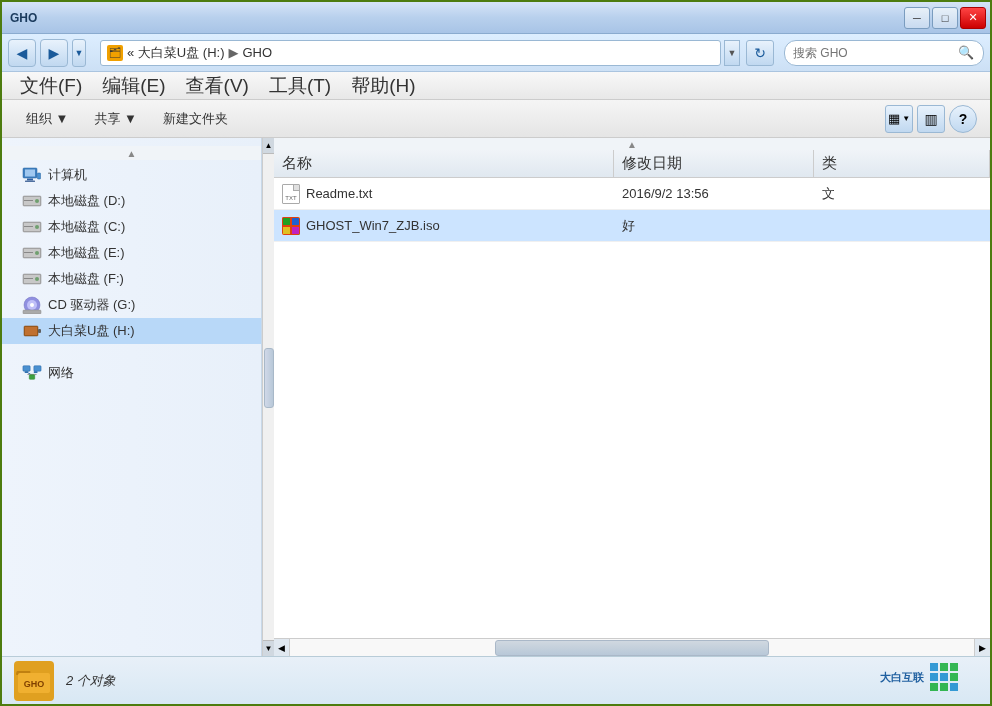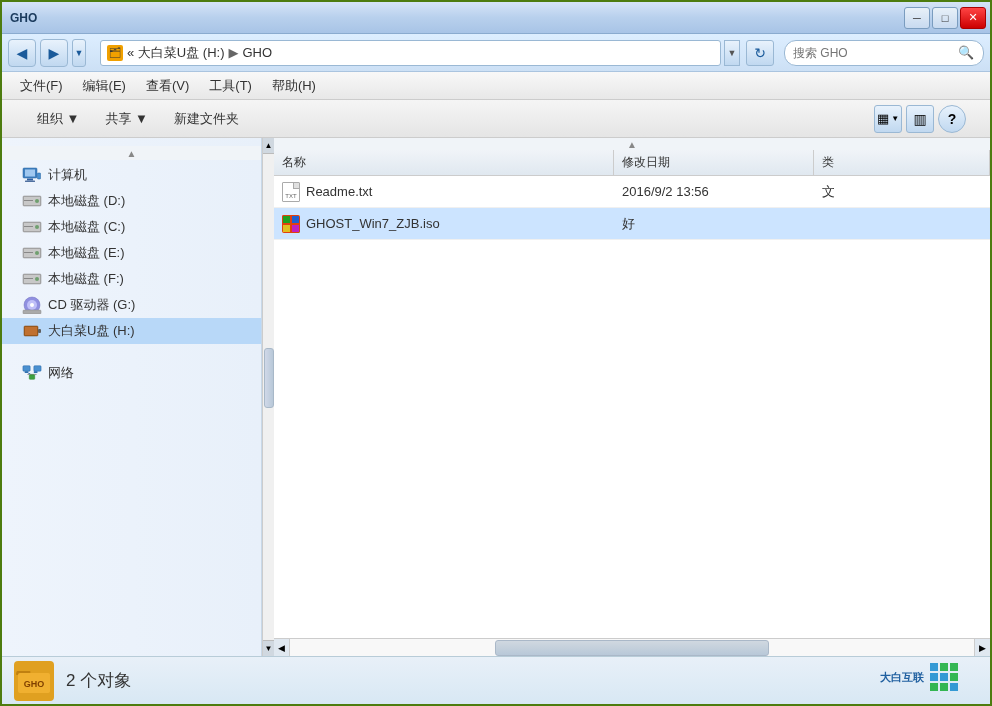--- a/index.html
+++ b/index.html
@@ -175,32 +175,32 @@
       height: 28px;
       display: flex;
       align-items: center;
       padding: 0 8px;
       border-bottom: 1px solid #ccc;
       gap: 0;
     }
     .menu-item {
       padding: 19px 10px;
       cursor: pointer;
-      font-size: 13px;
+      font-size: 19px;
       color: #333;
       border-radius: 3px;
     }
 
     
     .toolbar {
       background: linear-gradient(to bottom, #f5f5f5, #e5e5e5);
       height: 38px;
       display: flex;
       align-items: center;
-      padding: 0 24px;
+      padding: 0 13px;
       border-bottom: 1px solid #ccc;
       gap: 4px;
     }
     .toolbar-btn {
       height: 30px;
       padding: 0 10px;
       border: 1px solid transparent;
       border-radius: 3px;
       background: transparent;
       cursor: pointer;
@@ -287,21 +287,21 @@
     
     .column-headers {
       background: linear-gradient(to bottom, #f0f4f8, #e0e8f0);
       display: flex;
       border-bottom: 1px solid #ccc;
       min-height: 26px;
       align-items: center;
     }
     .col-header {
       padding: 4px 8px;
-      font-size: 12px;
+      font-size: 15px;
       color: #333;
       border-right: 1px solid #ccc;
       cursor: pointer;
       user-select: none;
       white-space: nowrap;
     }
     .col-name { flex: 0 0 340px; }
     .col-date { flex: 0 0 200px; }
     .col-type { flex: 1; }
 
@@ -432,22 +432,23 @@
       background: #e0a020;
       border-radius: 4px;
       display: flex;
       align-items: center;
       justify-content: center;
       font-size: 11px;
       font-weight: bold;
       color: #333;
     }
     .status-text {
-      font-size: 17px;
-      color: #333;
+      font-size: 13px;
+      color: #333;
+      font-style: italic;
     }
     .status-watermark {
       margin-left: auto;
       display: flex;
       align-items: flex-end;
       gap: 4px;
     }
 
     
     .vscroll-sidebar {

